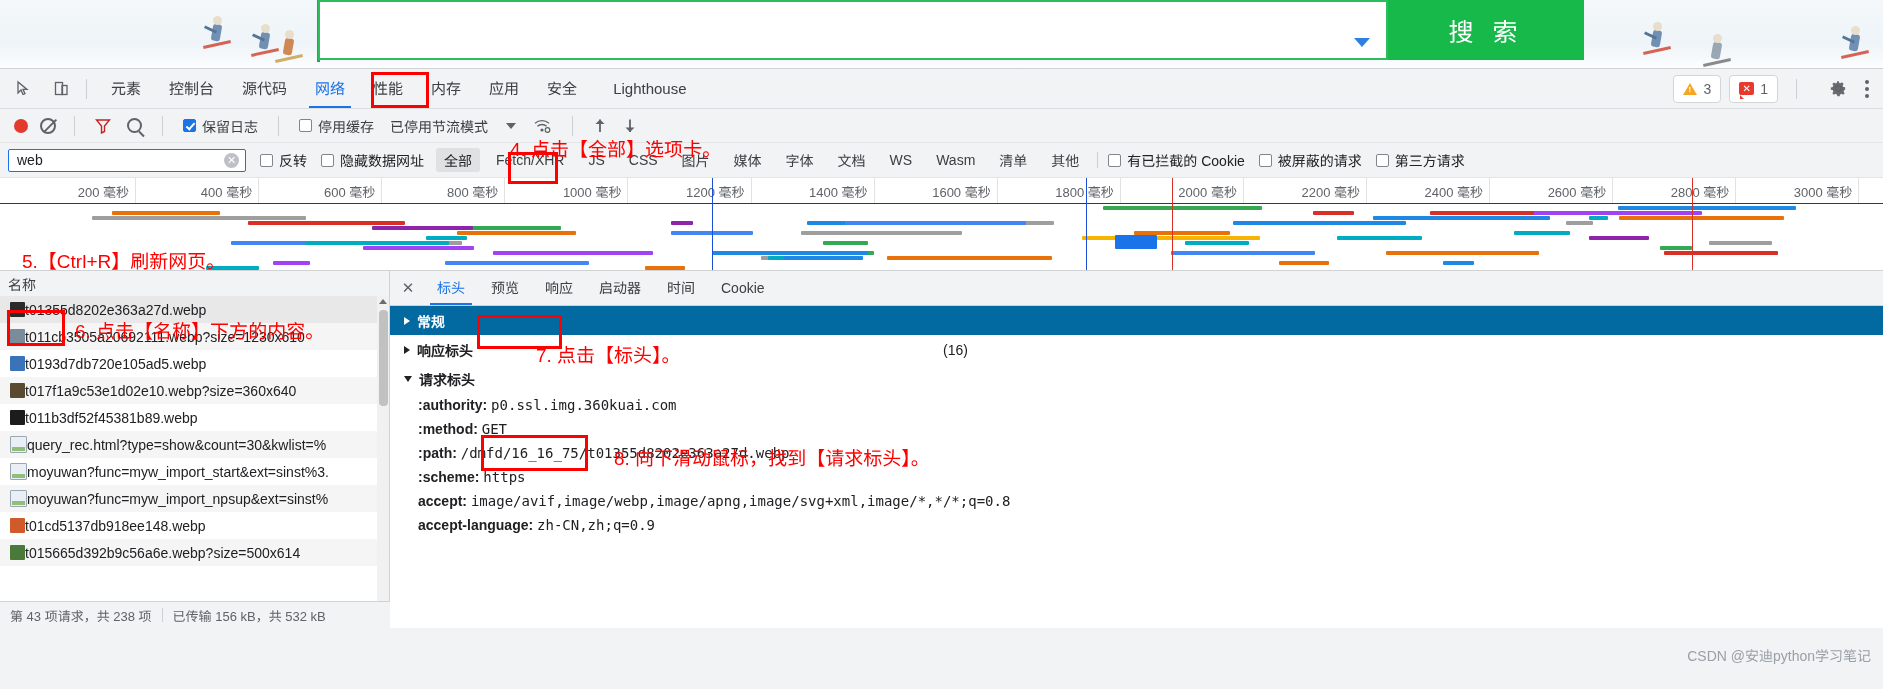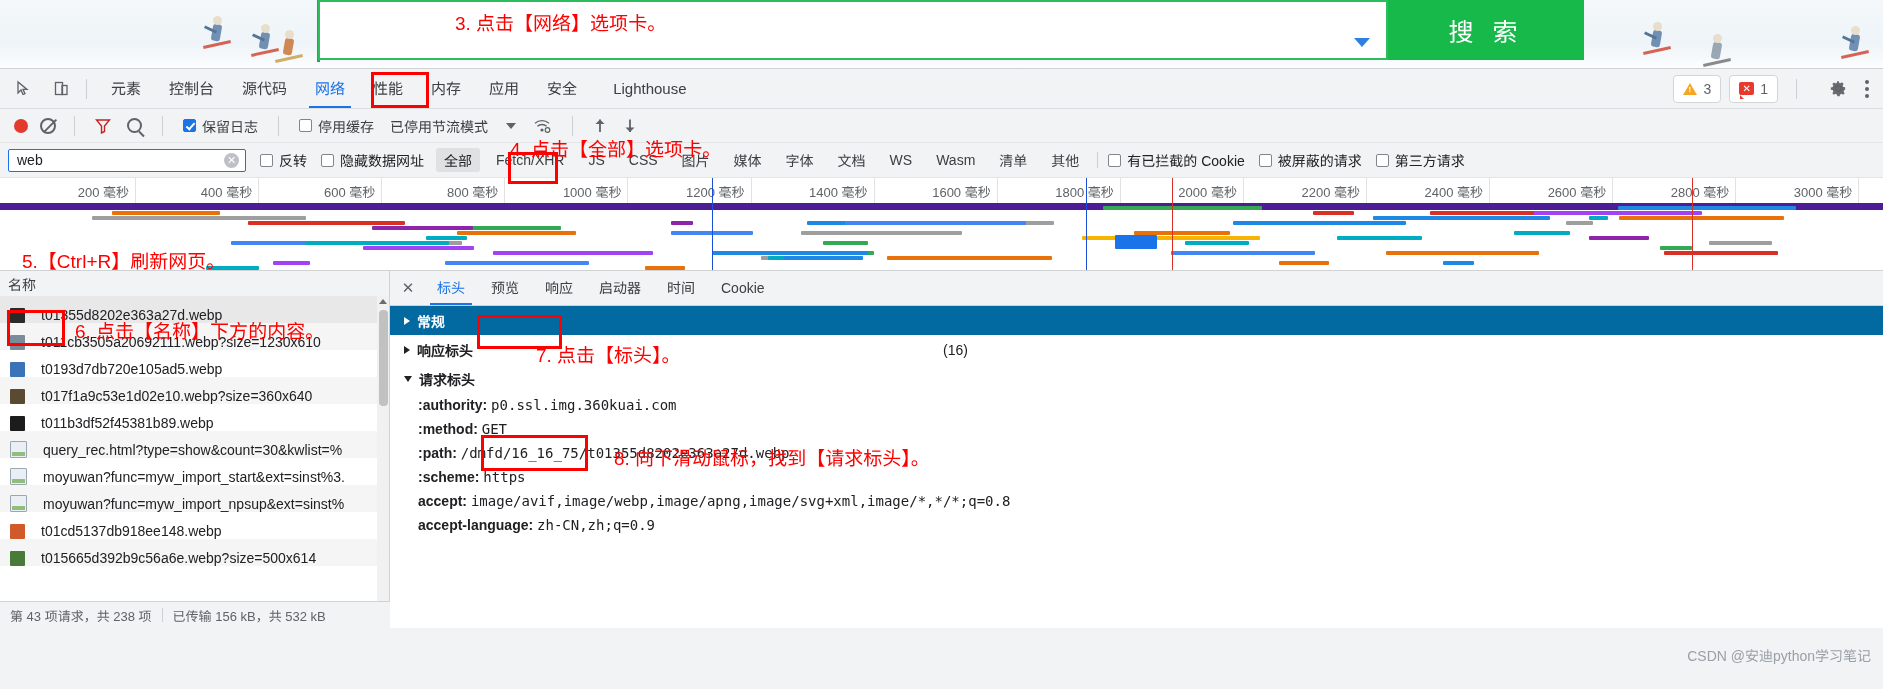--- a/index.html
+++ b/index.html
@@ -89,34 +89,34 @@
   .filter-input input{border:0;outline:0;font-size:14px;font-family:inherit;width:200px;background:transparent;color:#202124;}
   .clear-x{width:15px;height:15px;border-radius:50%;background:#bdc1c6;color:#fff;font-size:11px;
      display:flex;align-items:center;justify-content:center;position:absolute;right:6px;cursor:pointer;}
   .fchk{display:flex;align-items:center;gap:6px;margin-left:14px;cursor:pointer;white-space:nowrap;}
   .ftype{padding:2px 8px;border-radius:3px;cursor:pointer;white-space:nowrap;margin-left:8px;color:#3c4043;}
   .ftype.sel{background:#dfe1e3;color:#202124;}
   .fsep{width:1px;height:16px;background:#cdd0d2;margin:0 10px;}
 
   
   .overview{position:relative;height:92px;background:#fff;border-bottom:1px solid #d0d3d5;overflow:hidden;}
-  .ov-ruler{position:relative;height:25px;border-bottom:7px solid #4c1d95;}
+  .ov-ruler{position:relative;height:25px;border-bottom:1px solid #4c1d95;}
   .ov-tick{position:absolute;top:0;height:25px;border-right:1px solid #e0e2e4;}
   .ov-tick span{position:absolute;right:6px;top:4px;font-size:13px;color:#5f6368;white-space:nowrap;}
   .ov-bars{position:absolute;left:0;top:25px;right:0;bottom:0;}
   .ovbar{position:absolute;height:4px;border-radius:1px;}
   .ov-line{position:absolute;top:0;bottom:0;width:1px;}
 
   
   .main{position:relative;height:357px;display:flex;background:#fff;}
   .list-pane{width:390px;position:relative;border-right:1px solid #d0d3d5;box-sizing:border-box;background:#fff;}
   .list-head{height:25px;display:flex;align-items:center;background:#f1f3f4;border-bottom:1px solid #d0d3d5;
      font-size:14px;color:#3c4043;padding-left:8px;position:relative;}
   .rows{position:absolute;top:25px;left:0;right:0;bottom:0;overflow:hidden;}
-  .row{height:27px;display:flex;align-items:flex-end;gap:16px;padding-left:10px;font-size:14px;
+  .row{height:27px;display:flex;align-items:center;gap:0;padding-left:10px;font-size:14px;
      color:#202124;white-space:nowrap;cursor:pointer;box-sizing:border-box;}
   .row.alt{background:#f5f5f5;}
   .row.selected{background:#e8e8e8;}
   .ricon{width:15px;height:15px;flex:0 0 15px;border-radius:1px;}
   .ricon.doc{background:#e9eff5;border:1px solid #9aa7b2;position:relative;}
   .ricon.doc:after{content:"";position:absolute;left:1px;bottom:1px;right:1px;height:4px;background:#8fbf7a;}
   .ricon.img1{background:#2a2a2a;}
   .ricon.img2{background:#7a8b99;}
   .ricon.img3{background:#3b73b9;}
   .ricon.img4{background:#5a4a32;}
@@ -568,21 +568,20 @@
 
       <div class="statusbar">
         <span>第 43 项请求，共 238 项</span>
         <span class="st-sep"></span>
         <span>已传输 156 kB，共 532 kB</span>
       </div>
     </div>
   </div>
 
   <div class="redbox" style="left:371px;top:72px;width:58px;height:36px"></div>
-  <div class="anno" style="left:455px;top:8px">3. 点击【网络】选项卡。</div>
 
   <div class="redbox" style="left:508px;top:152px;width:50px;height:32px"></div>
   <div class="anno" style="left:510px;top:134px">4. 点击【全部】选项卡。</div>
 
   <div class="anno" style="left:22px;top:246px">5.【Ctrl+R】刷新网页。</div>
 
   <div class="redbox" style="left:7px;top:310px;width:58px;height:36px"></div>
   <div class="anno" style="left:75px;top:316px">6. 点击【名称】下方的内容。</div>
 
   <div class="redbox" style="left:477px;top:315px;width:85px;height:34px"></div>

